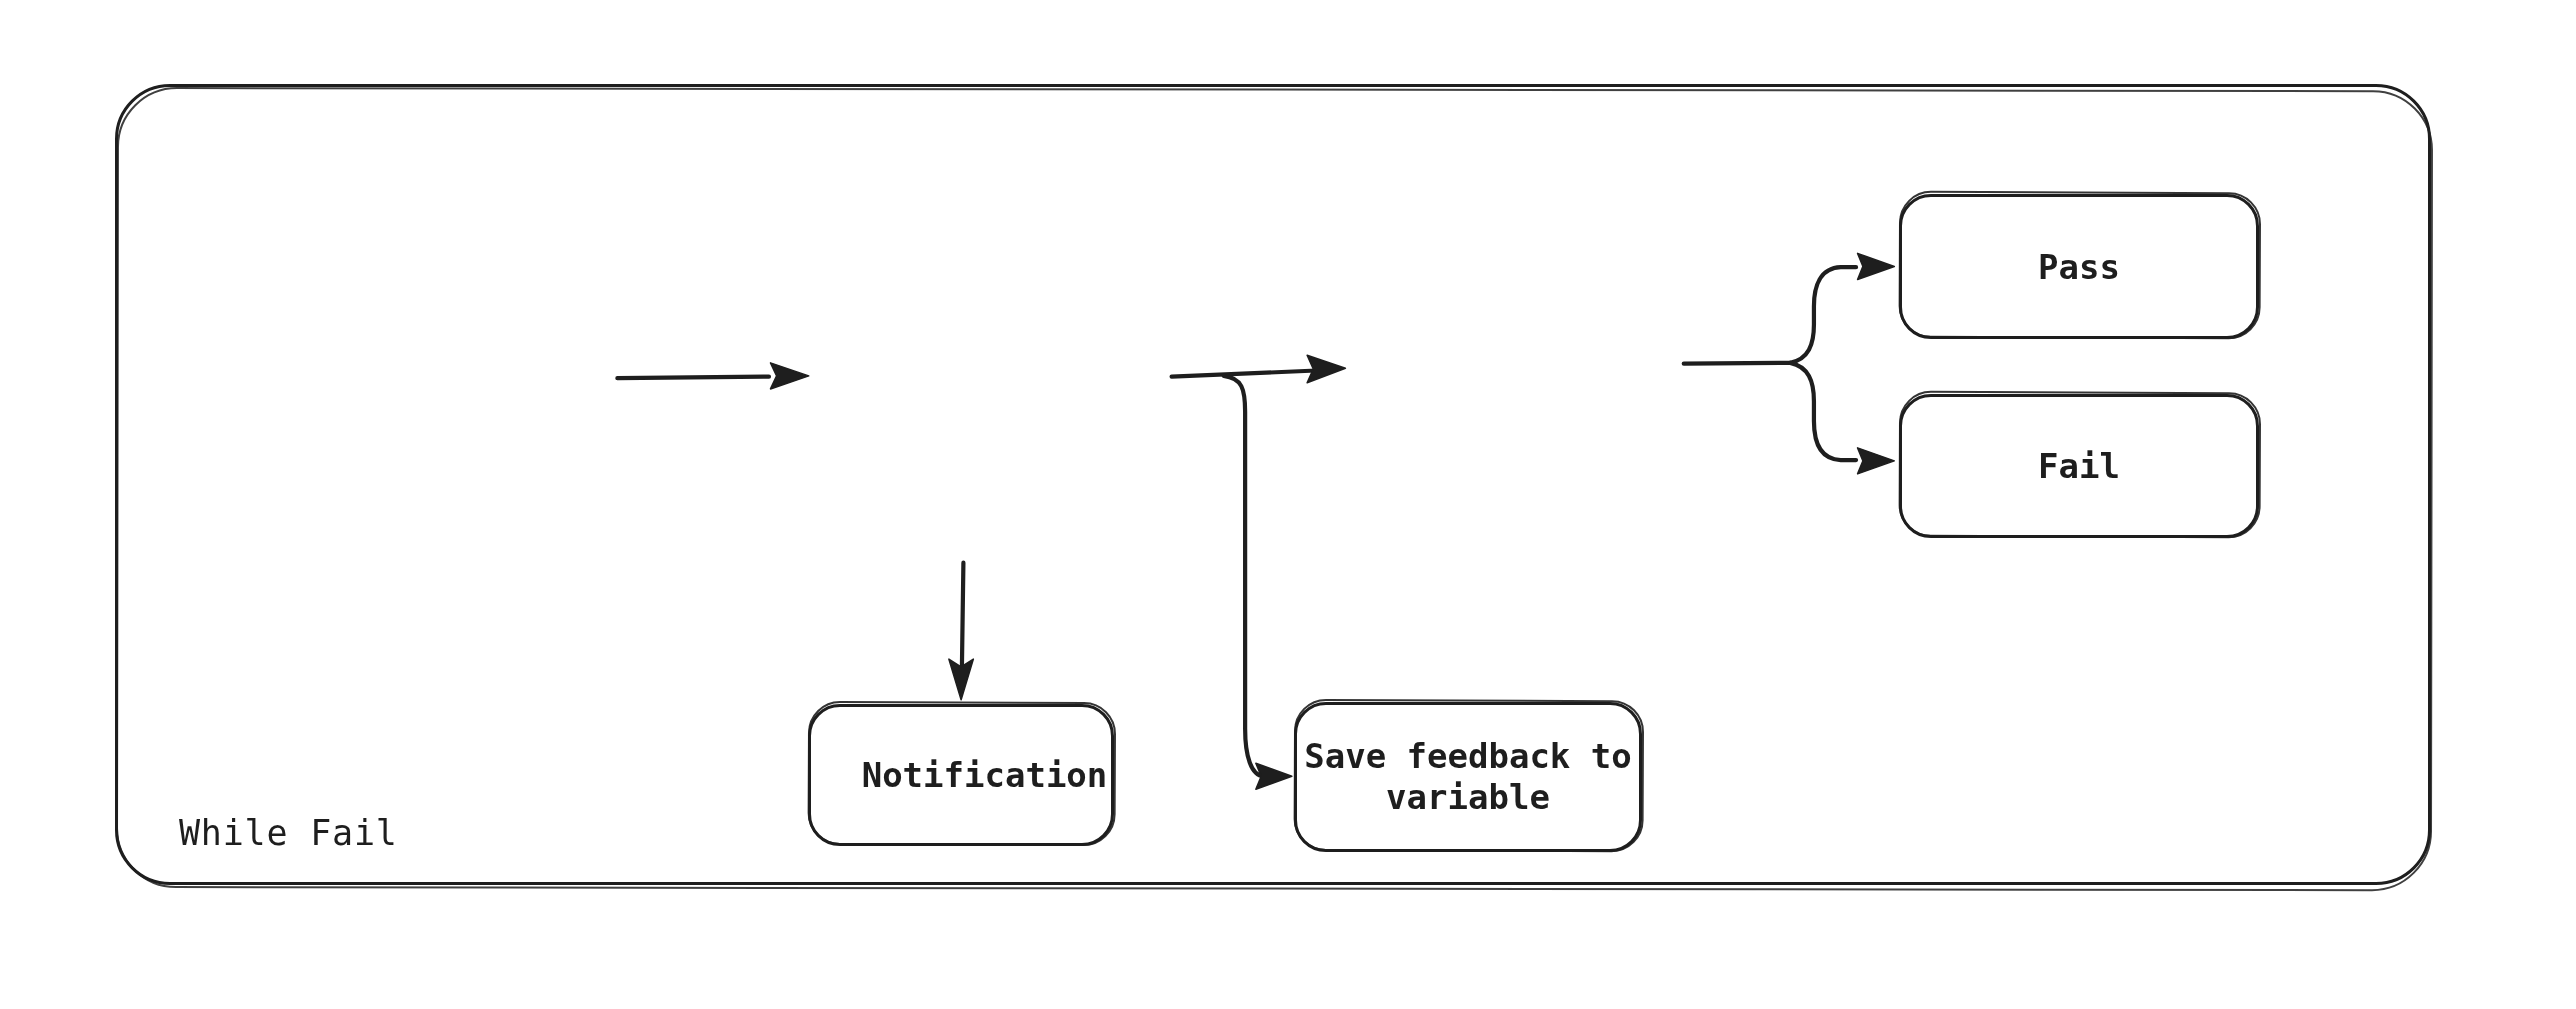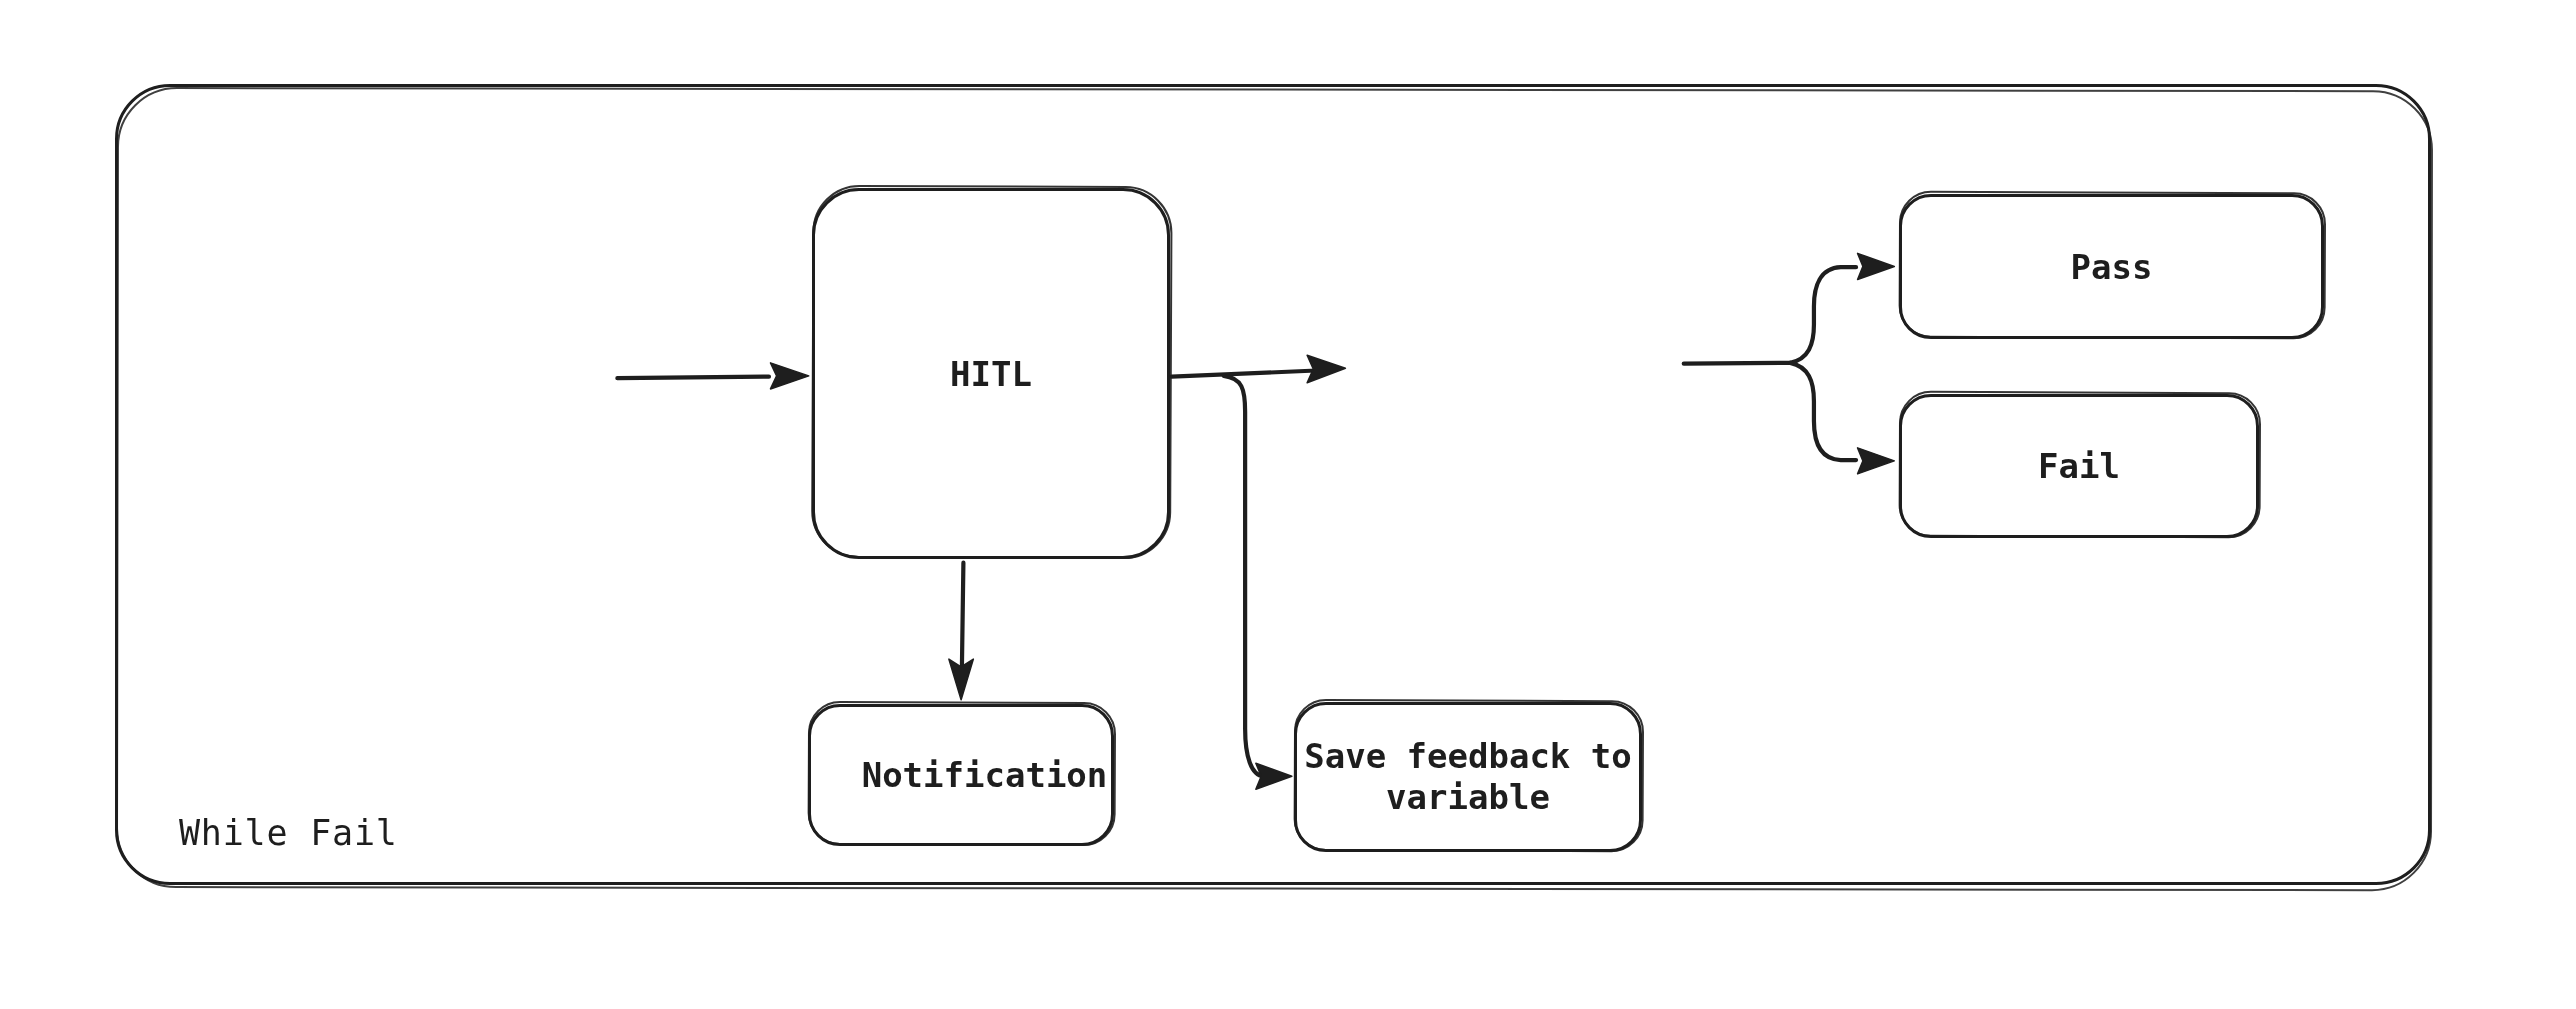--- a/index.html
+++ b/index.html
@@ -21,44 +21,41 @@
           align-items:center; justify-content:center; text-align:center;
           font-size:34px; font-weight:700; line-height:44px; }
   .node::before { content:""; position:absolute; inset:-3.8px; border:2.3px solid #1e1e1e;
                   border-radius:inherit; transform:rotate(0.25deg) translate(0.8px,-1.5px); opacity:.9; }
   .big   { border-radius:47px; }
   .small { border-radius:32px; }
 
   #agent        { left:241px;  top:193px; width:368px; height:383px; }
   #hitl         { left:812px; top:188px; width:358px; height:371px; }
   #router       { left:1348px; top:194px; width:335px; height:337px; }
-  #pass         { left:1899px; top:194px; width:425px; height:145px; }
+  #pass         { left:1899px; top:194px; width:360px; height:145px; }
   #fail         { left:1899px; top:394px; width:360px; height:144px; }
   #notification { left:808px; top:704px; width:306px; height:142px;padding-left:47px; }
   #save         { left:1294px; top:702px; width:348px; height:150px; line-height:41px; }
 
   
   svg.edges { position:absolute; left:0; top:0; width:2576px; height:1009px;
               pointer-events:none; }
   svg.edges path    { fill:none; stroke:#1e1e1e; stroke-width:5.5; stroke-linecap:round; }
   svg.edges polygon { fill:#1e1e1e; stroke:#1e1e1e; stroke-width:2; stroke-linejoin:round; }
 </style>
 </head>
 <body>
 
 <div class="canvas">
 
   <div class="frame">
     <span class="frame-label">While Fail</span>
   </div>
 
 
-  <div class="node big" id="hitl">
-    <span>HITL</span>
-  </div>
 
 
   <div class="node small" id="pass">
     <span>Pass</span>
   </div>
 
   <div class="node small" id="fail">
     <span>Fail</span>
   </div>
 

